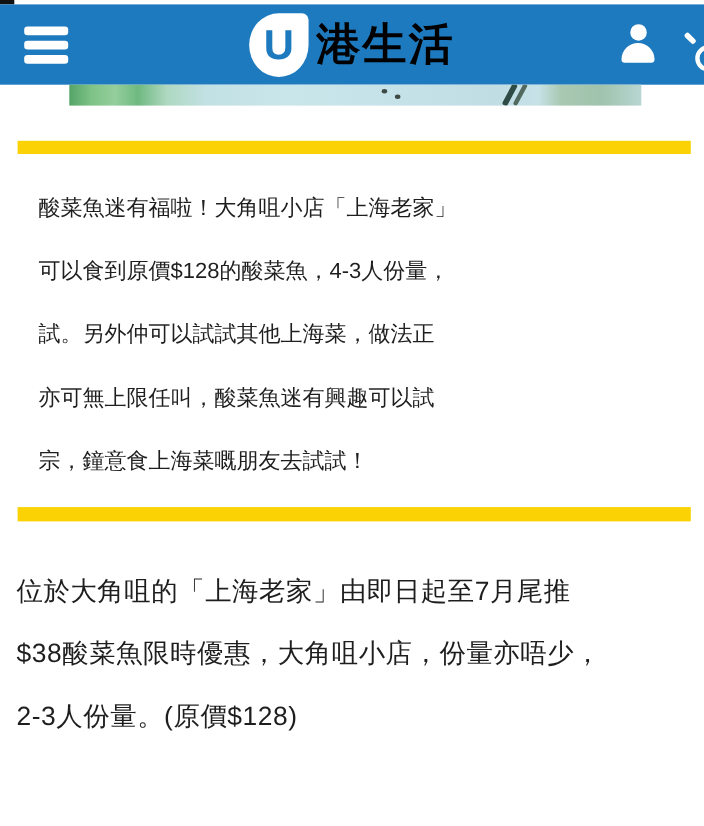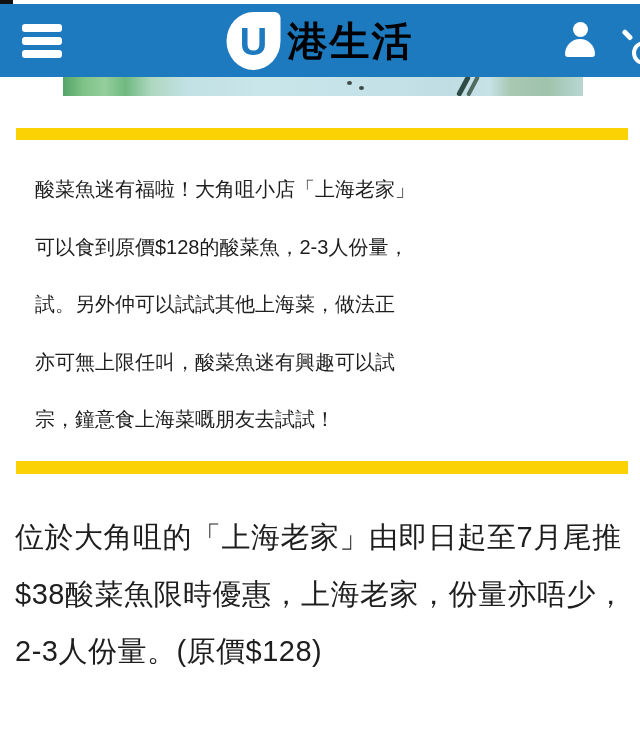--- a/index.html
+++ b/index.html
@@ -43,21 +43,21 @@
 
   
   .divider { margin-left:16px; width:612px; height:12px; background:#fbd304; }
   .divider-top { margin-top:32px; }
   .divider-bottom { margin-top:12px; height:13px; }
 
   
   .para { color:#1e1e1e; }
   .para .line { white-space:nowrap; }
   .para1 { margin:21px 10px 0 35px; font-size:20px; line-height:57.5px; }
-  .para2 { margin:35px 0 0 15px; font-size:29px; line-height:57px; letter-spacing:0.5px; }
+  .para2 { margin:35px 0 0 15px; font-size:24px; line-height:57px; letter-spacing:0.5px; }
 </style>
 </head>
 <body>
 
 <div class="page">
 
   <div class="top-strip">
     <div class="top-sliver"></div>
   </div>
 
@@ -95,27 +95,27 @@
     <div class="speck1"></div>
     <div class="speck2"></div>
     <div class="stick1"></div>
     <div class="stick2"></div>
   </div>
 
   <div class="divider divider-top"></div>
 
   <div class="para para1">
     <div class="line">酸菜魚迷有福啦！大角咀小店「上海老家」</div>
-    <div class="line">可以食到原價$128的酸菜魚，2-3人份量，</div>
+    <div class="line">可以食到原價$128的酸菜魚，4-3人份量，</div>
     <div class="line">試。另外仲可以試試其他上海菜，做法正</div>
     <div class="line">亦可無上限任叫，酸菜魚迷有興趣可以試</div>
     <div class="line">宗，鐘意食上海菜嘅朋友去試試！</div>
   </div>
 
   <div class="divider divider-bottom"></div>
 
   <div class="para para2">
     <div class="line">位於大角咀的「上海老家」由即日起至7月尾推</div>
-    <div class="line">$38酸菜魚限時優惠，上海老家，份量亦唔少，</div>
+    <div class="line">$38酸菜魚限時優惠，大角咀小店，份量亦唔少，</div>
     <div class="line">2-3人份量。(原價$128)</div>
   </div>
 
 </div>
 
 </body></html>

